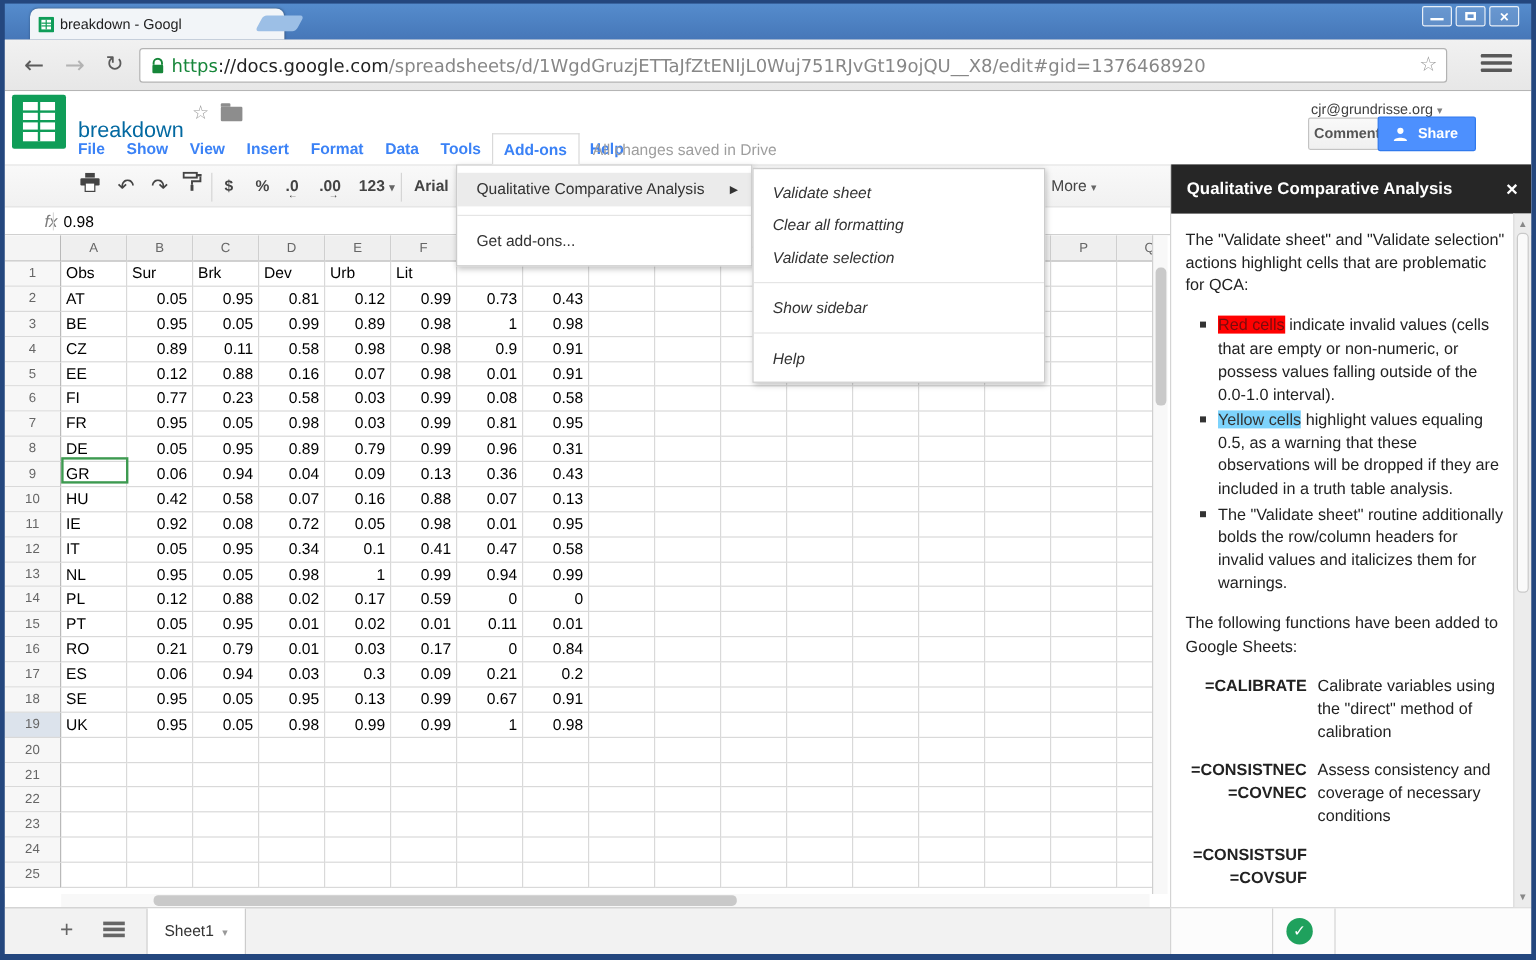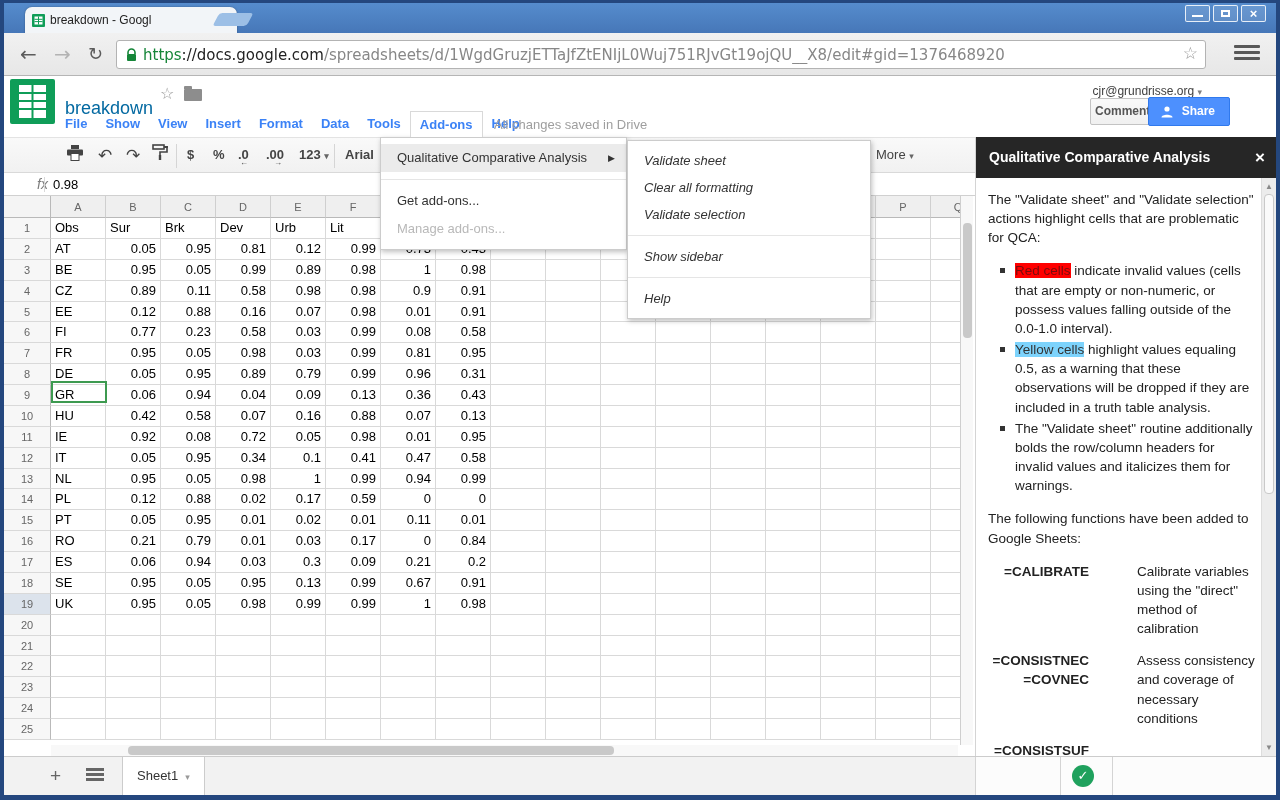--- a/index.html
+++ b/index.html
@@ -102,21 +102,21 @@
 
   
   .sidebar{position:absolute;left:971px;width:301px;top:104px;height:619px;background:#fff;border-left:1px solid #d4d4d4;z-index:20;}
   .sb-header{height:41px;background:#262626;color:#fff;font-size:14px;font-weight:bold;line-height:41px;padding:0 13px;position:relative;}
   .sb-close{position:absolute;right:11px;top:0;font-size:17px;font-weight:bold;}
   .sb-body{position:absolute;left:0;right:15px;top:41px;bottom:0;padding:12px 6px 0 12px;font-size:13.5px;line-height:1.42;color:#222;overflow:hidden;}
   .sb-body p{margin:0 0 14px 0;}
   .sb-bullets{margin:0 0 14px 0;padding:0;list-style:none;}
   .sb-bullets li{position:relative;padding-left:27px;margin-bottom:2px;}
   .sb-bullets li::before{content:"";position:absolute;left:12px;top:7px;width:5px;height:5px;background:#333;}
-  .fn-row{display:flex;margin-bottom:13px;gap:39px;}
+  .fn-row{display:flex;margin-bottom:13px;}
   .fn-names{width:110px;flex:0 0 110px;text-align:right;font-weight:bold;padding-right:9px;}
   .fn-desc{flex:1;}
   .sb-scroll{position:absolute;right:0;top:41px;bottom:0;width:15px;background:#ececec;border-left:1px solid #ddd;}
   .sb-arrow{position:absolute;left:0;right:0;text-align:center;font-size:8px;color:#888;}
   .sb-thumb{position:absolute;left:2px;width:10px;top:16px;height:300px;background:#fafafa;border:1px solid #c9c9c9;border-radius:4px;}
 
   
   .dropdown{position:absolute;background:#fff;border:1px solid #ccc;box-shadow:1px 2px 5px rgba(0,0,0,.25);padding:6px 0;z-index:50;}
   .addons-menu{left:376px;top:104px;width:247px;}
   .submenu{left:623px;top:107px;width:244px;z-index:55;}
@@ -833,21 +833,20 @@
         <span class="sb-arrow" style="top:4px;">▲</span>
         <div class="sb-thumb"></div>
         <span class="sb-arrow" style="bottom:4px;">▼</span>
       </div>
     </div>
 
     <div class="dropdown addons-menu" id="addonsMenu">
         <div class="dd-item hl">Qualitative Comparative Analysis<span class="dd-arrow">▶</span></div>
         <div class="dd-sep"></div>
         <div class="dd-item">Get add-ons...</div>
-        <div class="dd-item disabled">Manage add-ons...</div>
       </div>
 
     <div class="dropdown submenu" id="qcaSubmenu">
         <div class="dd-item">Validate sheet</div>
         <div class="dd-item">Clear all formatting</div>
         <div class="dd-item">Validate selection</div>
         <div class="dd-sep"></div>
         <div class="dd-item">Show sidebar</div>
         <div class="dd-sep"></div>
         <div class="dd-item">Help</div>

